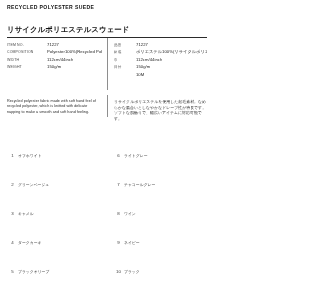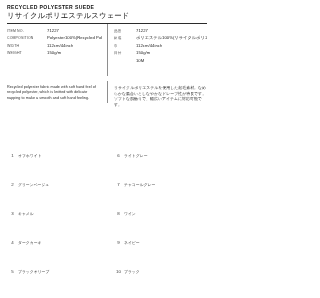--- a/index.html
+++ b/index.html
@@ -21,26 +21,26 @@
   .title-en{
     font-size:5.1px;
     letter-spacing:.35px;
     font-weight:700;
     color:#111;
     line-height:7px;
     white-space:nowrap;
   }
   .title-jp{
     font-size:7.4px;
-    font-weight:400;
+    font-weight:700;
     color:#111;
     line-height:10px;
     letter-spacing:.1px;
     white-space:nowrap;
-    margin-top:0px;
+    margin-top:14px;
   }
   .rule{
     height:1px;background:#2b2b2b;
     margin-top:2px;
   }
 
   
   .specs{
     display:flex;
     margin-top:4px;

